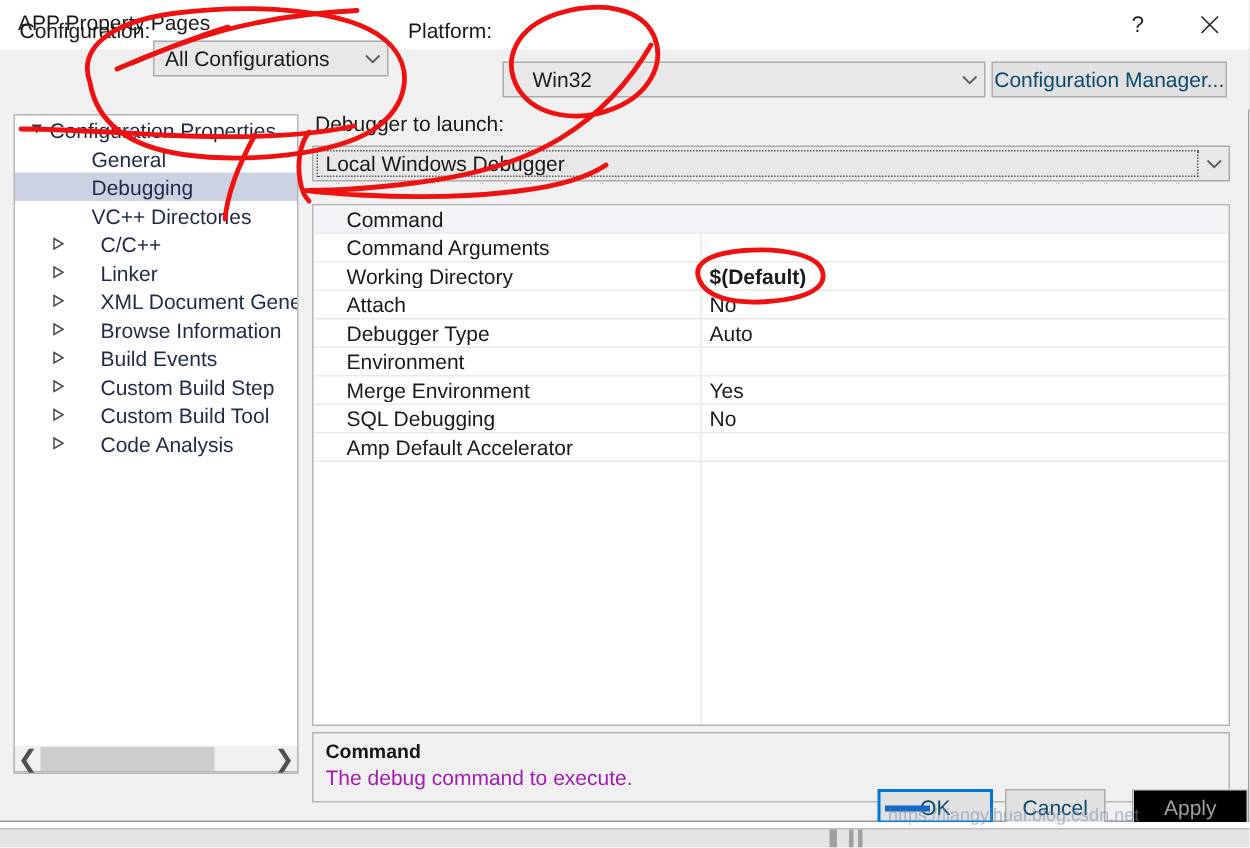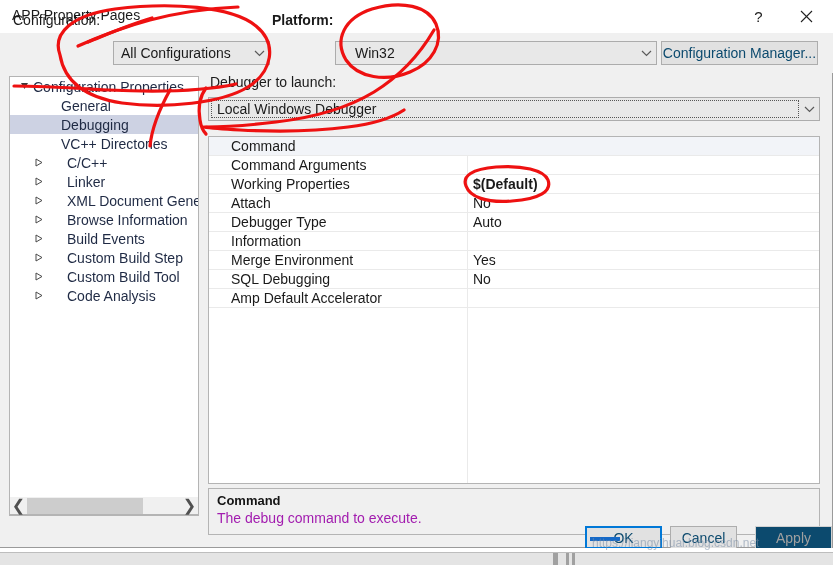--- a/index.html
+++ b/index.html
@@ -63,21 +63,21 @@
     width: 833px; height: 40px;
     background: #f0f0f0;
   }
   .lbl {
     position: absolute;
     font-size: 14px;
     color: #1a1a1a;
     white-space: nowrap;
   }
   .lbl-config { left: 13px; top: 12px; }
-  .lbl-platform { left: 272px; top: 12px; font-weight: bold; }
+  .lbl-platform { left: 272px; top: 12px; }
 
   .combo {
     position: absolute;
     background: #e8e8e8;
     border: 1px solid #acacac;
     height: 24px;
     display: flex;
     align-items: center;
   }
   .combo .ctext {
@@ -88,21 +88,21 @@
     overflow: hidden;
     flex: 1;
   }
   .combo .arrow {
     width: 20px;
     display: flex; align-items: center; justify-content: center;
     color: #5a5a5a;
   }
   .combo .arrow svg { display: block; }
 
-  #combo-config { left: 102px; top: 41px; width: 157px; margin-left: 11px; }
+  #combo-config { left: 102px; top: 27px; width: 157px; }
   #combo-platform { left: 335px; top: 41px; width: 322px; padding-left: 12px; }
 
   .pushbtn {
     position: absolute;
     background: #e1e1e1;
     border: 1px solid #adadad;
     font-size: 14px;
     color: #0c4a6e;
     display: flex; align-items: center; justify-content: center;
     white-space: nowrap;
@@ -258,21 +258,21 @@
     left: 585px; top: 526px; width: 77px; height: 23px;
     background: #e1e1e1;
     border: 2px solid #0078d7;
   }
   #btn-cancel {
     left: 670px; top: 526px; width: 67px; height: 23px;
   }
   #btn-apply {
     left: 755px; top: 526px; width: 77px; height: 23px;
     color: #a0a0a0;
-    background: #0c4a6e;
+    background: #000000;
     border: 1px solid #d2d2d2;
   }
 
   
   .bottomstrip {
     position: absolute;
     left: 0; top: 548px;
     width: 833px; height: 17px;
     background: #ffffff;
   }
@@ -473,33 +473,33 @@
       <div class="grid-divider"></div>
       <div id="grid-host">
           <div class="prow first">
             <div class="pname">Command</div>
           </div>
           <div class="prow">
             <div class="pname">Command Arguments</div>
             <div class="pval"></div>
           </div>
           <div class="prow">
-            <div class="pname">Working Properties</div>
+            <div class="pname">Working Directory</div>
             <div class="pval bold">$(Default)</div>
           </div>
           <div class="prow">
             <div class="pname">Attach</div>
             <div class="pval">No</div>
           </div>
           <div class="prow">
             <div class="pname">Debugger Type</div>
             <div class="pval">Auto</div>
           </div>
           <div class="prow">
-            <div class="pname">Information</div>
+            <div class="pname">Environment</div>
             <div class="pval"></div>
           </div>
           <div class="prow">
             <div class="pname">Merge Environment</div>
             <div class="pval">Yes</div>
           </div>
           <div class="prow">
             <div class="pname">SQL Debugging</div>
             <div class="pval">No</div>
           </div>

